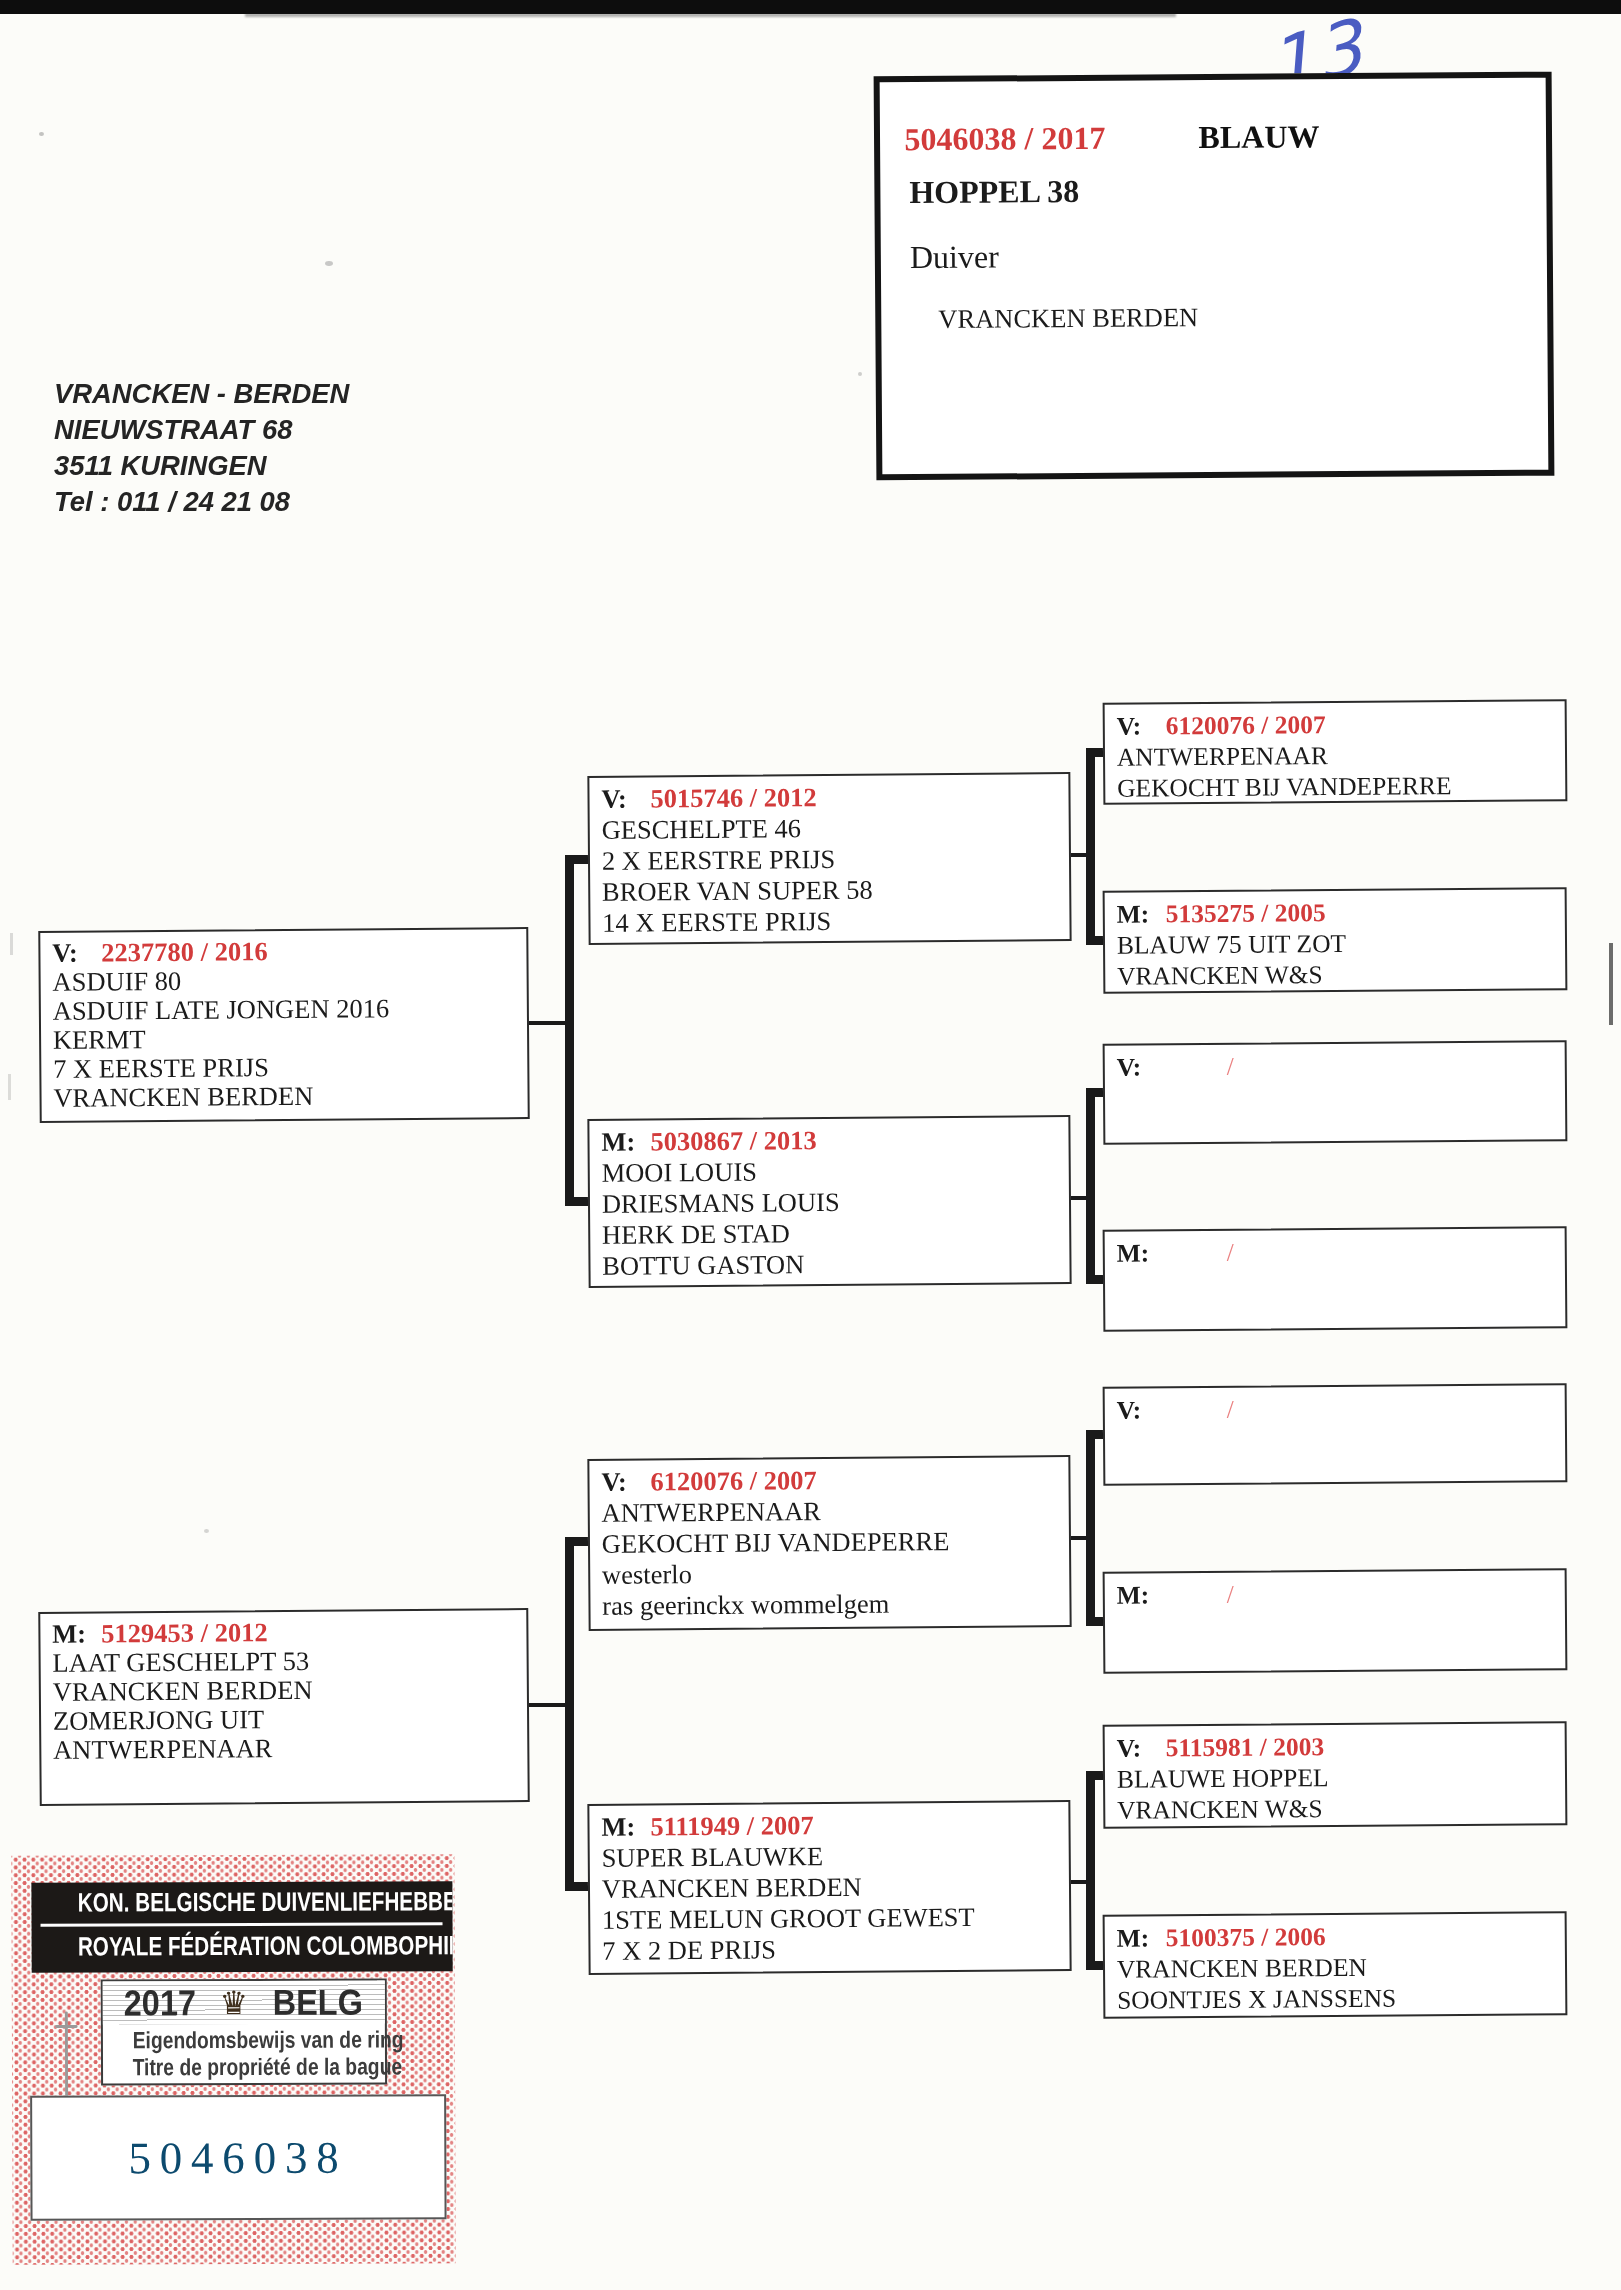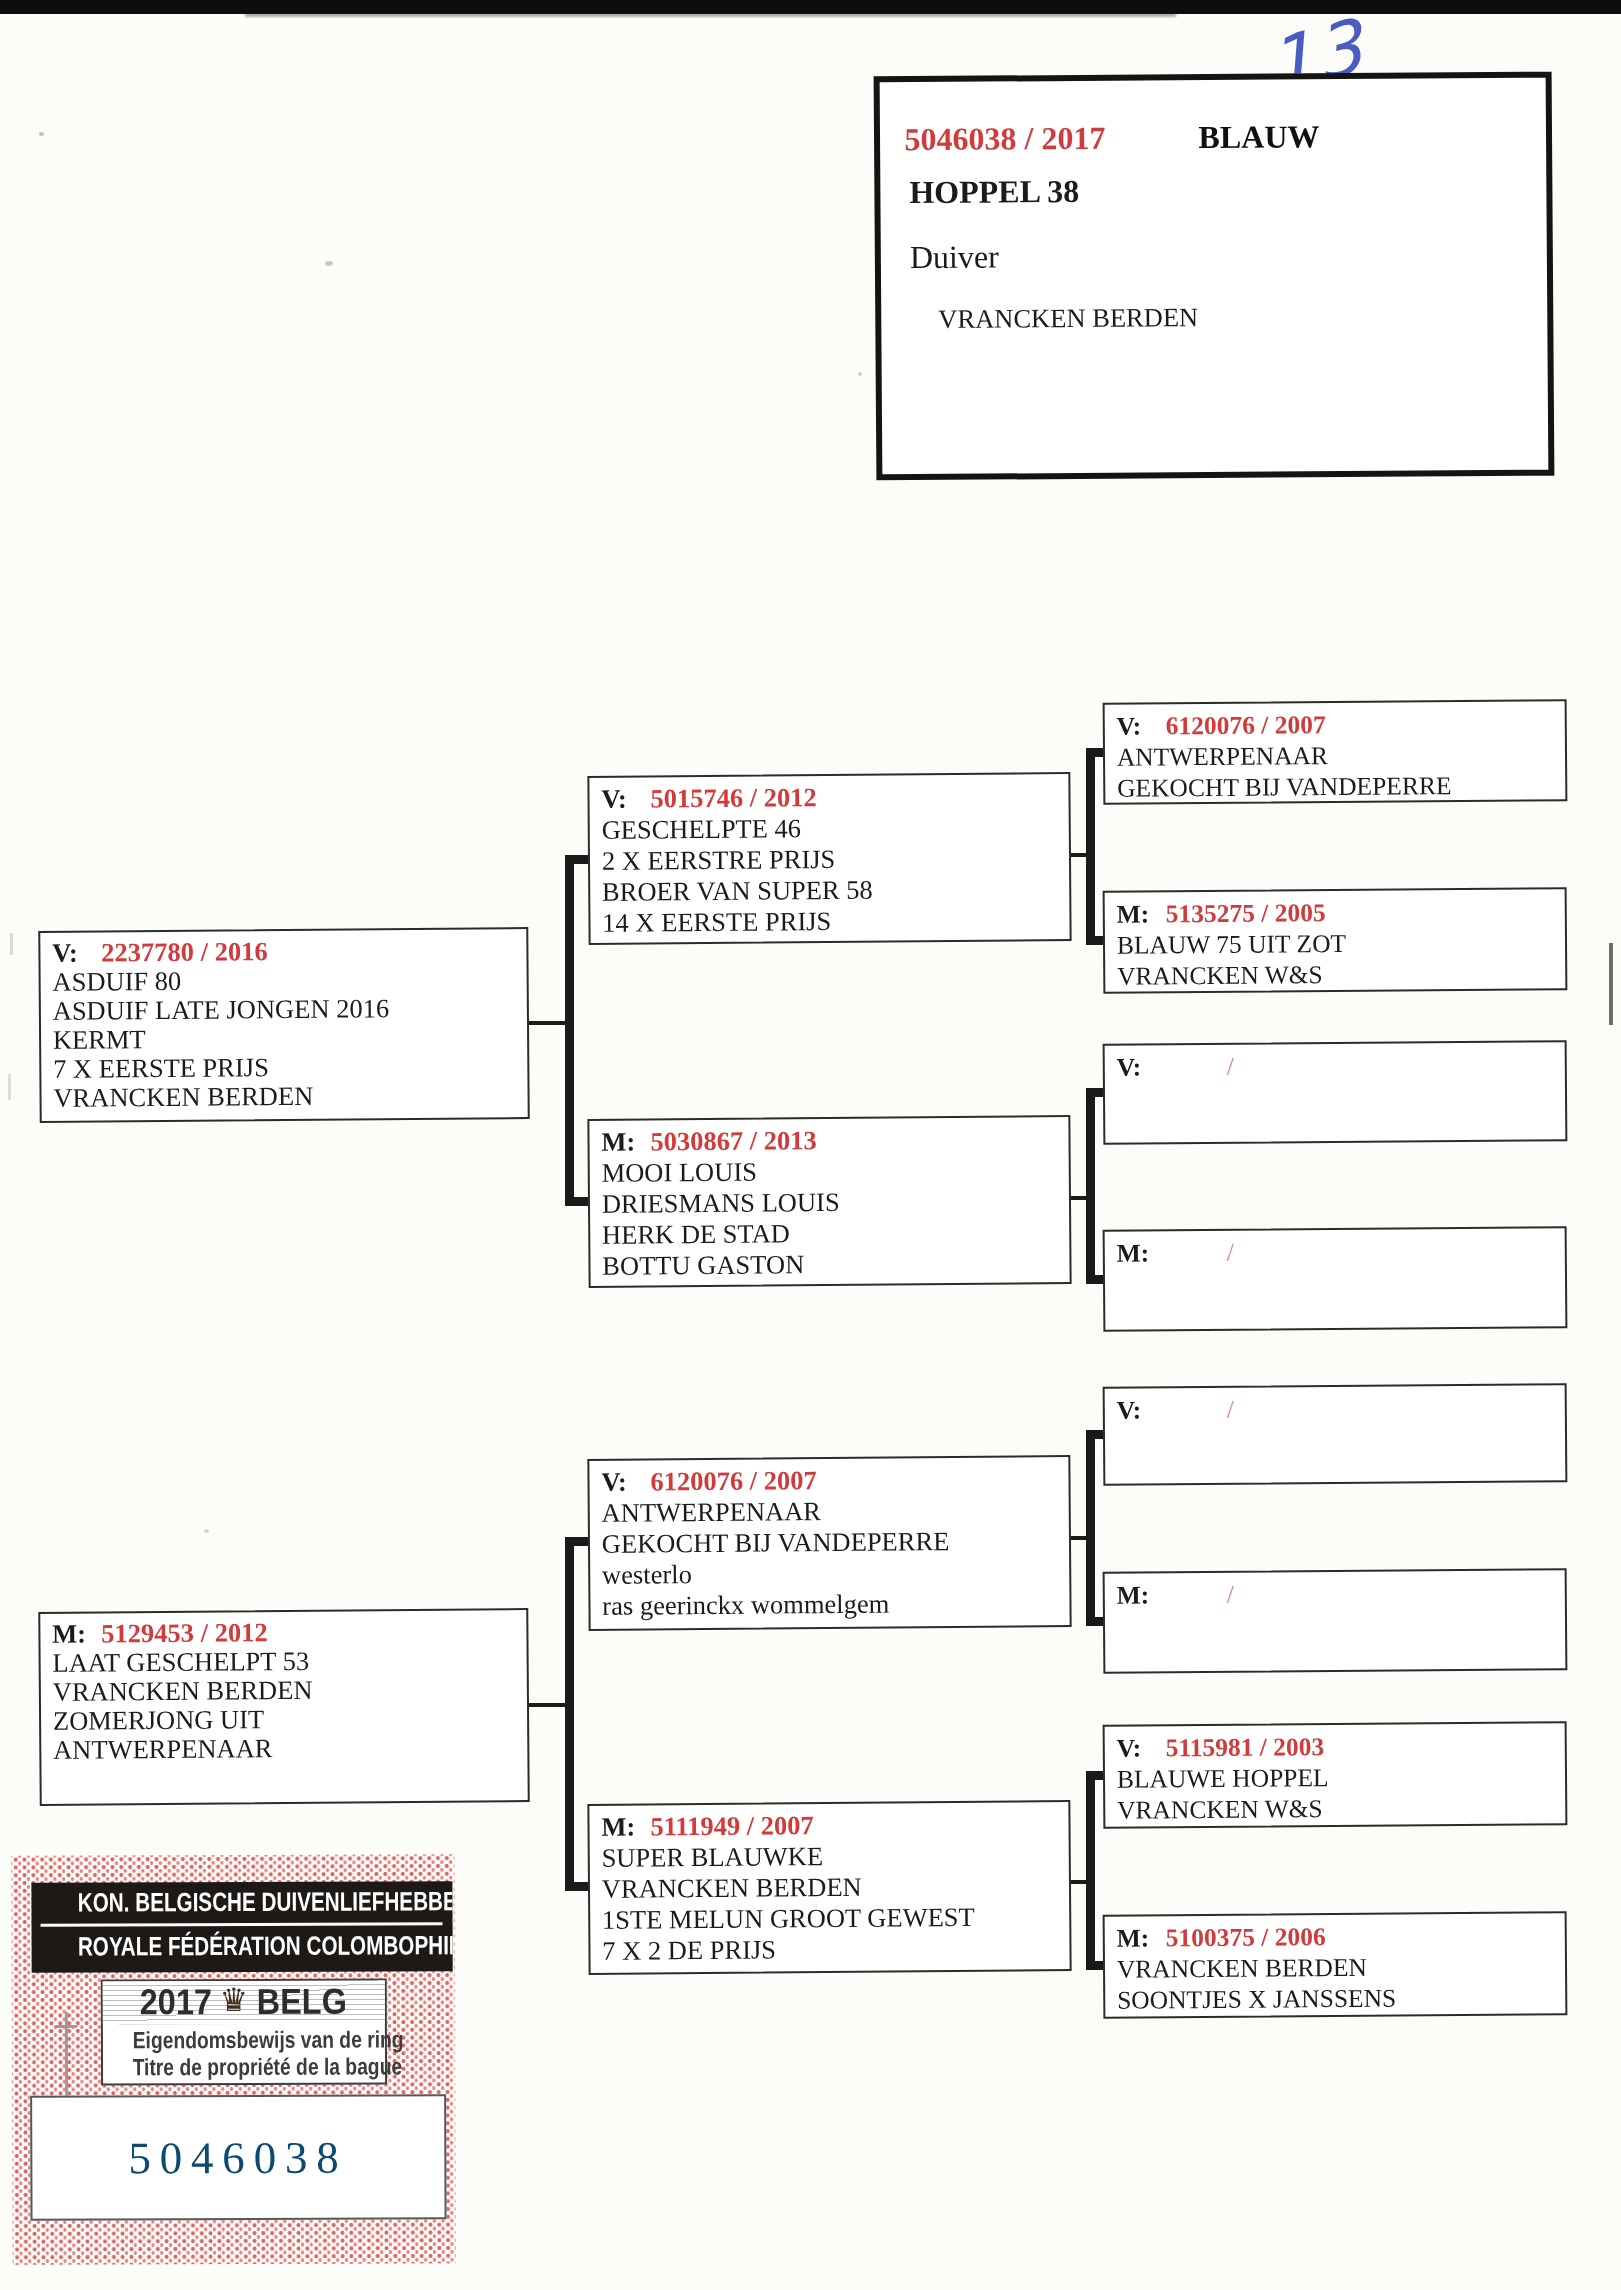--- a/index.html
+++ b/index.html
@@ -57,21 +57,21 @@
        radial-gradient(circle, rgba(219,92,92,.95) 1.7px, rgba(219,92,92,0) 2.3px),
        radial-gradient(circle, rgba(219,92,92,.75) 1.5px, rgba(219,92,92,0) 2.1px);
      background-size:8.8px 7.8px, 8.8px 7.8px;background-position:0 0, 3.9px 3.9px;}
   .stamp-banner{position:absolute;left:19.6px;top:27.4px;width:421px;height:90px;background:#1c1917;
      color:#fff;text-align:center;font-family:"Liberation Sans",sans-serif;font-weight:bold;overflow:hidden;}
   .stamp-banner .bl{display:block;font-size:26.5px;line-height:41px;white-space:nowrap;
      transform:scaleX(.78);transform-origin:50% 50%;}
   .stamp-banner .sep{height:2.9px;background:#fff;margin:0 9.8px;}
   .ring-title-box{position:absolute;left:89px;top:124px;width:286px;height:106px;background:#fff;
      border:2px solid #3c3c3c;box-sizing:border-box;}
-  .rtb-top{height:43px;display:flex;justify-content:space-between;padding:0 33px;
+  .rtb-top{height:43px;display:flex;align-items:center;justify-content:space-between;padding:0 17px;
      background:repeating-linear-gradient(to bottom,#fff 0 3.9px,#bcbcbc 3.9px 4.9px);
      font-family:"Liberation Sans",sans-serif;font-weight:bold;font-size:36px;color:#2d2d2d;}
   .rtb-year,.rtb-country{transform:scaleX(.9);}
   .crown{font-family:"DejaVu Sans",sans-serif;font-size:32px;color:#3f2f1d;}
   .rtb-sub{padding-top:2.9px;text-align:center;font-family:"Liberation Sans",sans-serif;
      font-weight:bold;font-size:23.5px;line-height:27.4px;color:#3c3c3c;}
   .rtb-sub .cond{display:inline-block;transform:scaleX(.82);white-space:nowrap;}
   .stamp-number-box{position:absolute;left:17.6px;top:240px;width:416px;height:125px;background:#fff;
      border:2px solid #565656;display:flex;align-items:center;justify-content:center;box-sizing:border-box;}
   .stamp-number{font-size:45px;letter-spacing:8.8px;color:#0c4a6e;}
@@ -83,20 +83,26 @@
 </head>
 <body>
 
 <div id="page">
 
   <div id="topbar"></div>
 
 
   <div id="hand13">13</div>
 
+  <div id="sender">
+    <div>VRANCKEN - BERDEN</div>
+    <div>NIEUWSTRAAT 68</div>
+    <div>3511 KURINGEN</div>
+    <div>Tel : 011 / 24 21 08</div>
+  </div>
 
   <div id="subject-box">
     <div class="sb-line1">
       <span class="sb-ring">5046038 / 2017</span>
       <span class="sb-color">BLAUW</span>
     </div>
     <div class="sb-name">HOPPEL 38</div>
     <div class="sb-sex">Duiver</div>
     <div class="sb-owner">VRANCKEN BERDEN</div>
   </div>

